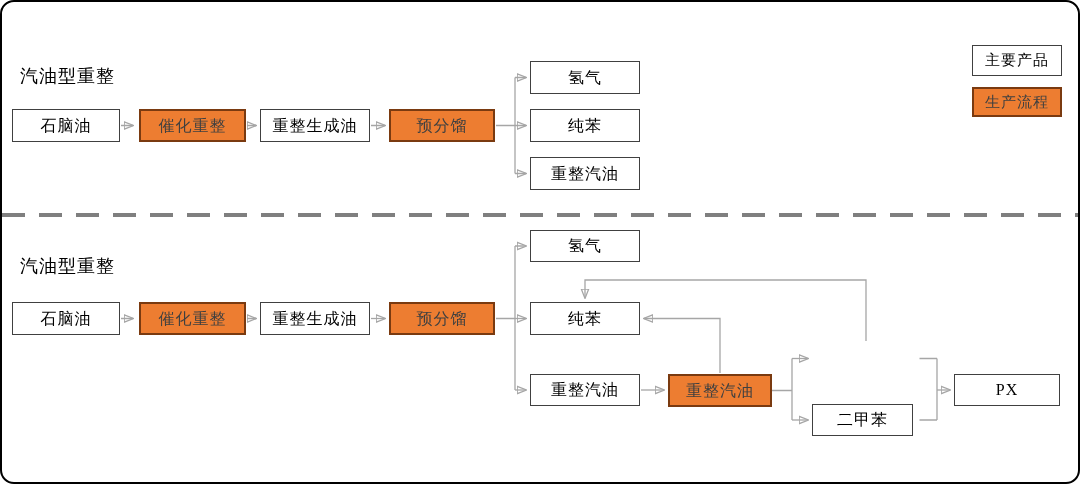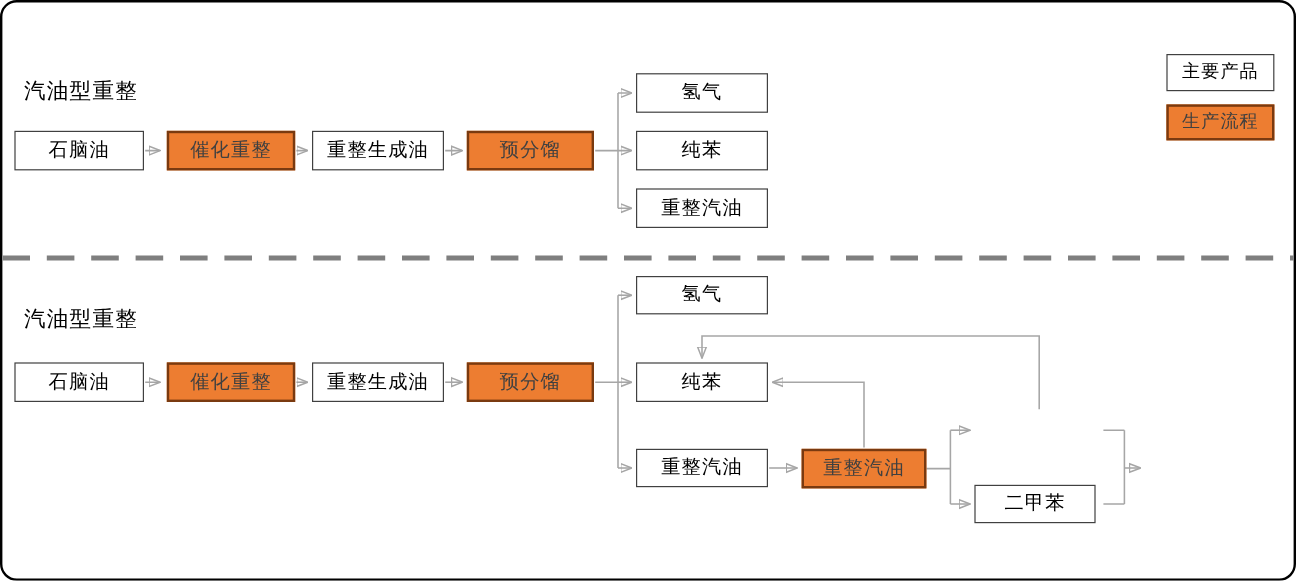--- a/index.html
+++ b/index.html
@@ -130,14 +130,15 @@
 
   <div class="box product" style="left:528px;top:300px;width:110px;height:33px">纯苯</div>
 
   <div class="box product" style="left:528px;top:372px;width:110px;height:32px">重整汽油</div>
 
   <div class="box process" style="left:666px;top:372px;width:104px;height:33px">重整汽油</div>
 
 
   <div class="box product" style="left:810px;top:402px;width:101px;height:32px">二甲苯</div>
 
+  <div class="box product" style="left:952px;top:372px;width:106px;height:32px">PX</div>
 
 </div>
 
 </body></html>

